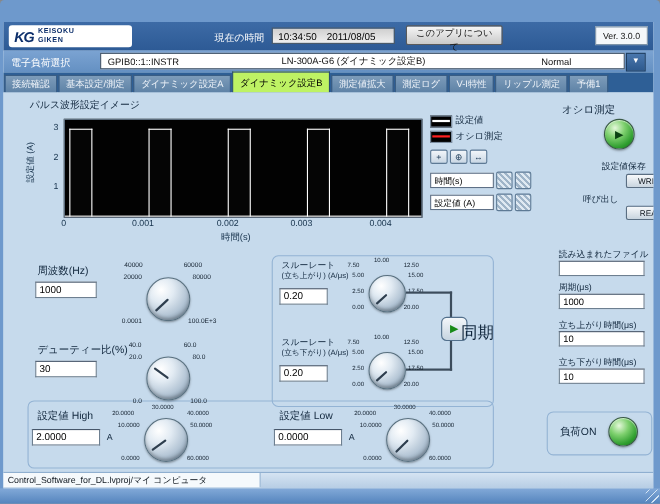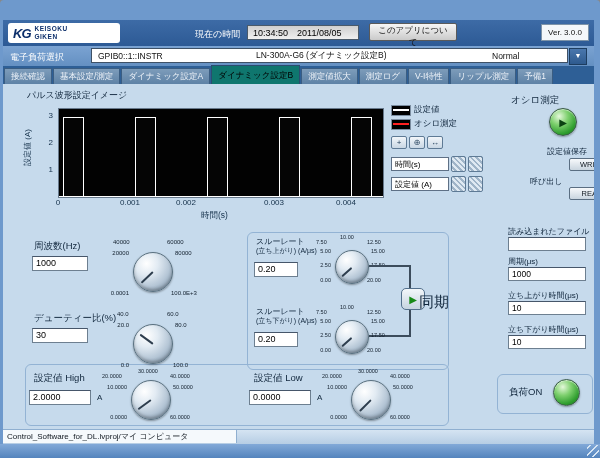--- a/index.html
+++ b/index.html
@@ -44,21 +44,21 @@
     border:1px solid #3e5166;font-size:8.5px;color:#111;display:flex;align-items:center;
     box-sizing:border-box;padding:0 6px;}
   .dev-addr{width:158px;} .dev-model{width:236px;}
   .device-dd{position:absolute;right:7px;top:2px;width:16px;height:15px;
     background:linear-gradient(#4a77ad,#2e5a8e);border:1px solid #1d3d60;color:#fff;
     font-size:7px;text-align:center;line-height:14px;}
   
   .tabs{position:absolute;left:0;right:0;top:46px;height:18px;background:#2e5f96;display:flex;align-items:flex-end;}
   .tab{height:15px;line-height:15px;padding:0 6px;font-size:8.5px;color:#eef3f9;white-space:nowrap;
     background:linear-gradient(#7d9cba,#5e82a6);border:1px solid #3a5d82;border-bottom:none;margin-left:1px;}
-  .tab.selected{background:#0f766e;color:#000;height:18px;line-height:18px;border-color:#2b4d70;}
+  .tab.selected{background:#bef264;color:#000;height:18px;line-height:18px;border-color:#2b4d70;}
   
   .panel{position:absolute;left:0;right:0;top:64px;bottom:14px;background:#c6daec;}
   .plabel{position:absolute;font-size:9.5px;color:#10263c;white-space:nowrap;}
   .slabel{position:absolute;font-size:8px;color:#10263c;white-space:nowrap;}
   .vbox{position:absolute;height:15px;background:#fff;border:1px solid #6d7f90;border-top-color:#46566a;
     font-size:9px;color:#000;padding:1px 3px;box-sizing:border-box;}
   .gb{position:absolute;border:1px solid #93b3d4;border-radius:6px;}
   
   .ylabel{position:absolute;left:6px;top:58px;font-size:8px;color:#14304a;transform:rotate(-90deg);white-space:nowrap;}
   .ytick{position:absolute;width:18px;text-align:right;font-size:8px;color:#14304a;}
@@ -171,21 +171,21 @@
       <span class="ytick" style="left:32px;top:81px;">1</span>
       <div class="plot">
           <div class="pulse" style="left: 3.6px; width: 21.6px; height: 80px;"></div>
           <div class="pulse" style="left: 75.6px; width: 21.6px; height: 80px;"></div>
           <div class="pulse" style="left: 147.6px; width: 21.6px; height: 80px;"></div>
           <div class="pulse" style="left: 219.6px; width: 21.6px; height: 80px;"></div>
           <div class="pulse" style="left: 291.6px; width: 21.6px; height: 80px;"></div>
         </div>
       <span class="xtick" style="left:55px;top:114px;">0</span>
       <span class="xtick" style="left:127px;top:114px;">0.001</span>
-      <span class="xtick" style="left:183px;top:114px;">0.002</span>
+      <span class="xtick" style="left:204px;top:114px;">0.002</span>
       <span class="xtick" style="left:271px;top:114px;">0.003</span>
       <span class="xtick" style="left:343px;top:114px;">0.004</span>
       <span class="xlabel" style="left:198px;top:126px;">時間(s)</span>
 
       <div class="legend-row" style="left:388px;top:20px;">
         <span class="swatch">
             <span class="sw-line" style="background: rgb(255, 255, 255);"></span>
           </span>
         <span class="legend-text">設定値</span>
       </div>

